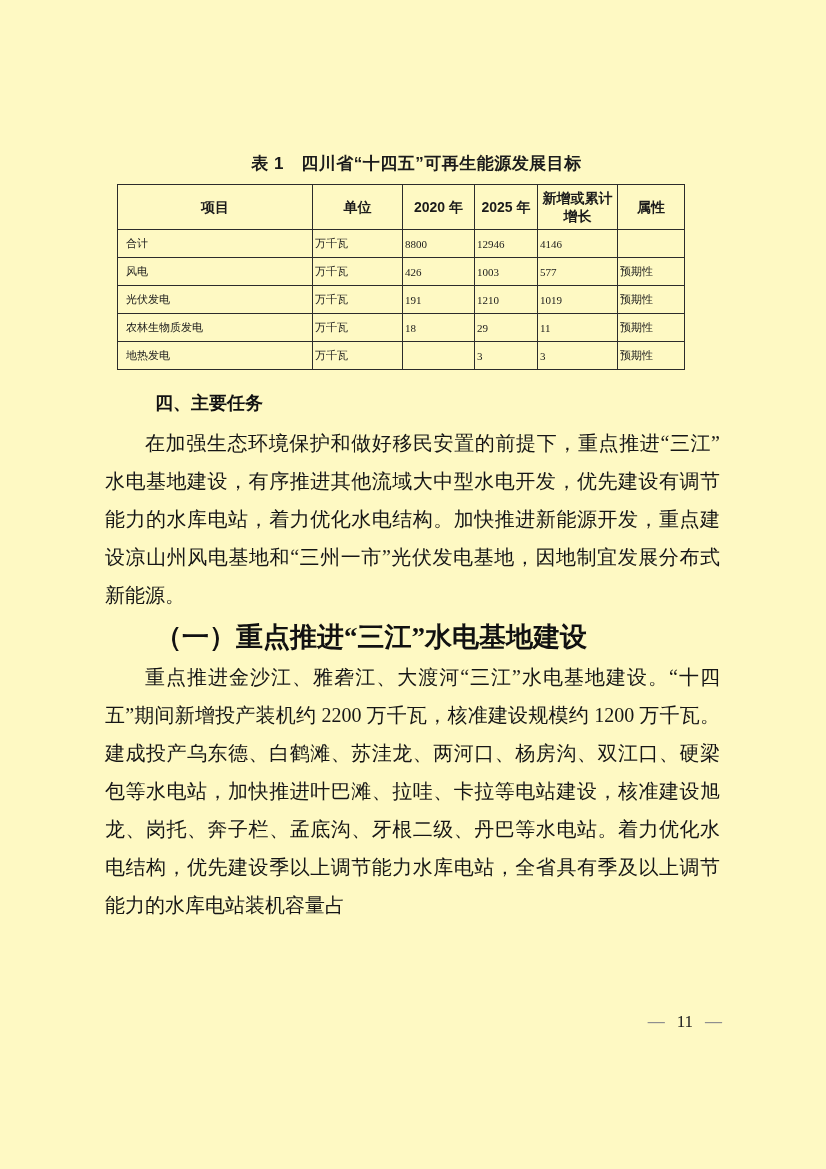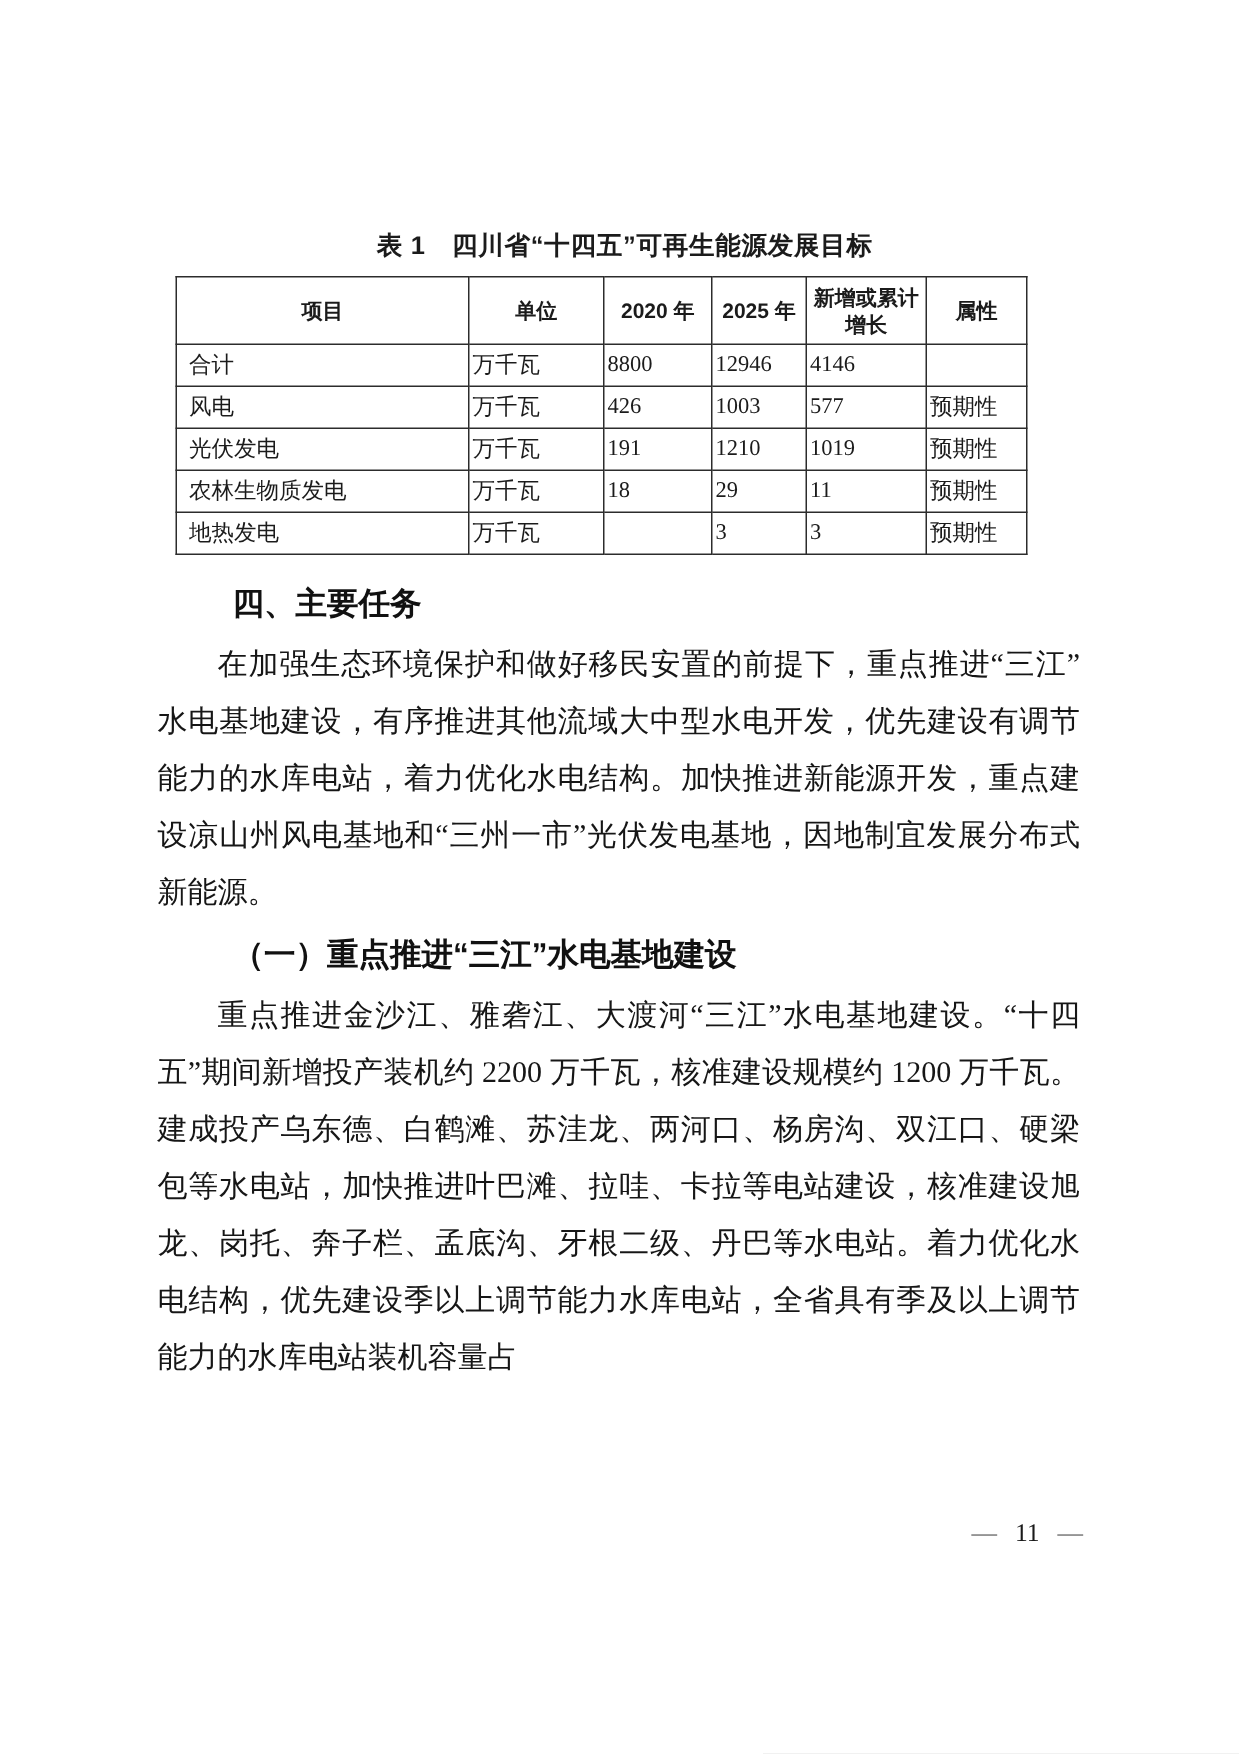--- a/index.html
+++ b/index.html
@@ -1,20 +1,20 @@
 <!DOCTYPE html>
 <html lang="zh"><head>
 <meta charset="utf-8">
 <style>
   html,body{margin:0;padding:0;background:#e8e8e8;}
   .page{
     position:relative;
     width:826px;height:1169px;
     margin:0 auto;
-    background:#ffffff;
+    background:#fef9c3;
     font-family:"Liberation Serif","DejaVu Serif",serif;
     color:#1b1b1b;
     overflow:hidden;
     box-sizing:border-box;
   }
   .content{
     position:absolute;
     left:105px;top:152px;
     width:615px;
   }
@@ -46,51 +46,51 @@
     font-family:"Liberation Sans","DejaVu Sans",sans-serif;
     font-weight:bold;
     font-size:14px;
     line-height:18px;
     text-align:center;
     vertical-align:middle;
     padding:2px 4px;
   }
   table.data-table tbody td{
     height:28px;
-    font-size:15px;
+    font-size:11px;
     vertical-align:middle;
     padding:0 2px;
   }
   td.col-item{text-align:left;padding-left:8px !important;}
   td.col-center{text-align:left;}
   .section-heading{
     margin:18px 0 0 0;
     padding-left:50px;
     font-family:"Liberation Sans","DejaVu Sans",sans-serif;
     font-weight:bold;
-    font-size:21px;
+    font-size:18px;
     line-height:30px;
     color:#111;
   }
   .body-para{
     margin:6px 0 0 0;
     font-size:20px;
     line-height:38px;
     text-align:justify;
     text-indent:2em;
     color:#161616;
   }
   .sub-heading{
     margin:8px 0 0 0;
     padding-left:50px;
     font-weight:bold;
-    font-size:21px;
+    font-size:27px;
     line-height:30px;
     color:#111;
-    font-family:Liberation Sans, sans-serif;
+    font-family:Liberation Serif, serif;
   }
   .page-number{
     position:absolute;
     top:1012px;
     right:104px;
     font-size:17px;
     color:#222;
     white-space:pre;
   }
   .page-number .dash{color:#8f8f8f;font-weight:bold;}

